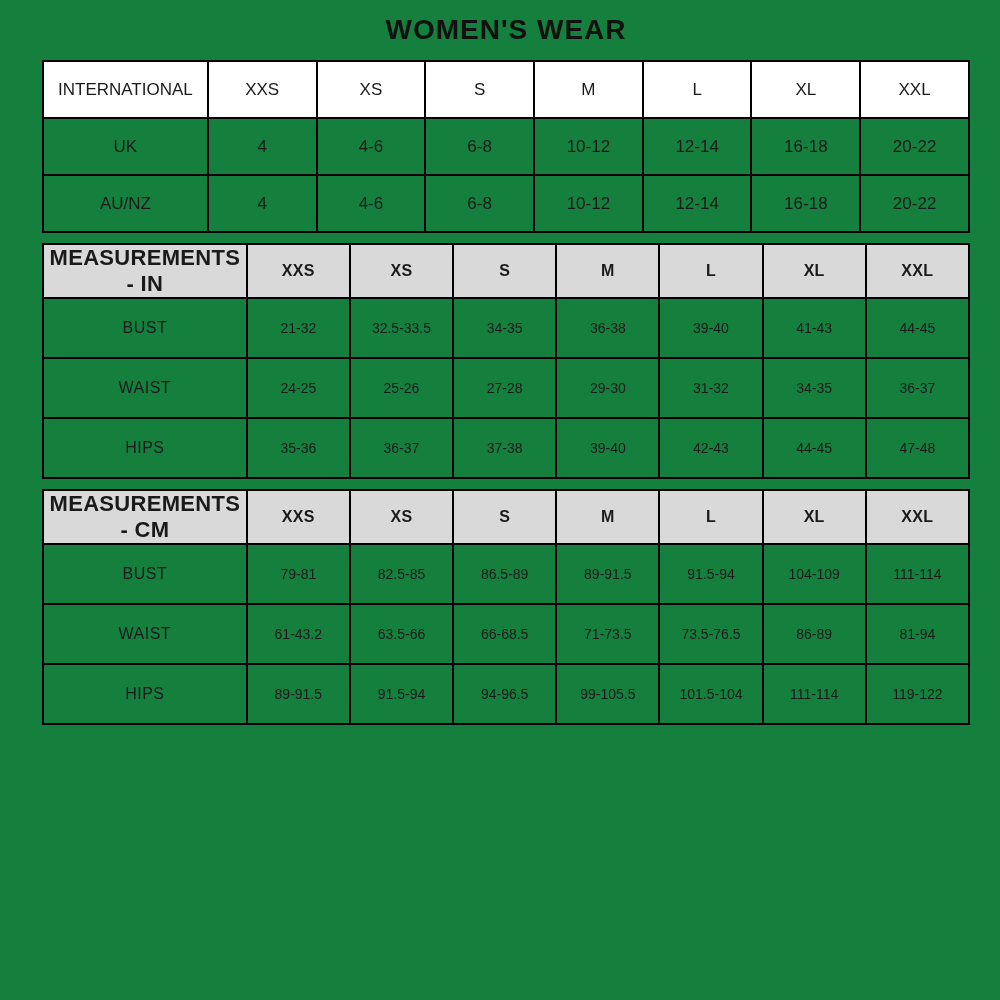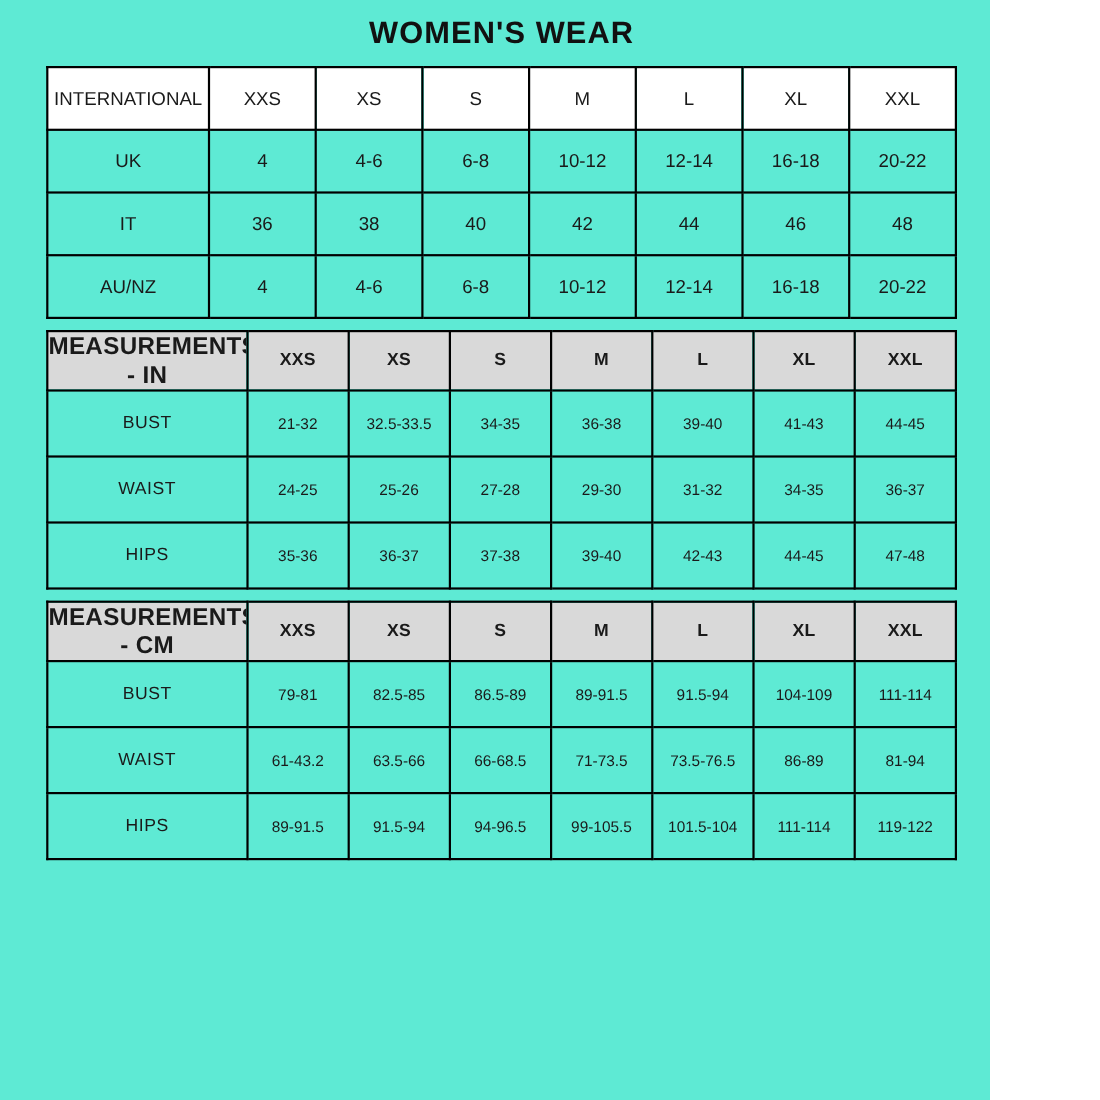--- a/index.html
+++ b/index.html
@@ -3,24 +3,24 @@
 <meta charset="utf-8">
 <style>
   * { margin: 0; padding: 0; box-sizing: border-box; }
   html, body {
     width: 1000px;
     background: #ffffff;
     font-family: "Liberation Sans", sans-serif;
     color: #1a1a1a;
   }
   .page {
-    width: 900px;
+    width: 1000px;
     height: 1000px;
     padding: 14px 30px 16px 42px;
-    background: #5eead4;
+    background: #15803d;
   }
   .title {
     text-align: center;
     font-size: 28px;
     font-weight: 700;
     letter-spacing: 1px;
     color: #111111;
     margin-bottom: 14px;
   }
   table.tbl {
@@ -118,30 +118,20 @@
           <td class="rowlabel">UK</td>
           <td>4</td>
           <td>4-6</td>
           <td>6-8</td>
           <td>10-12</td>
           <td>12-14</td>
           <td>16-18</td>
           <td>20-22</td>
         </tr>
         <tr>
-          <td class="rowlabel">IT</td>
-          <td>36</td>
-          <td>38</td>
-          <td>40</td>
-          <td>42</td>
-          <td>44</td>
-          <td>46</td>
-          <td>48</td>
-        </tr>
-        <tr>
           <td class="rowlabel">AU/NZ</td>
           <td>4</td>
           <td>4-6</td>
           <td>6-8</td>
           <td>10-12</td>
           <td>12-14</td>
           <td>16-18</td>
           <td>20-22</td>
         </tr>
       </tbody>

